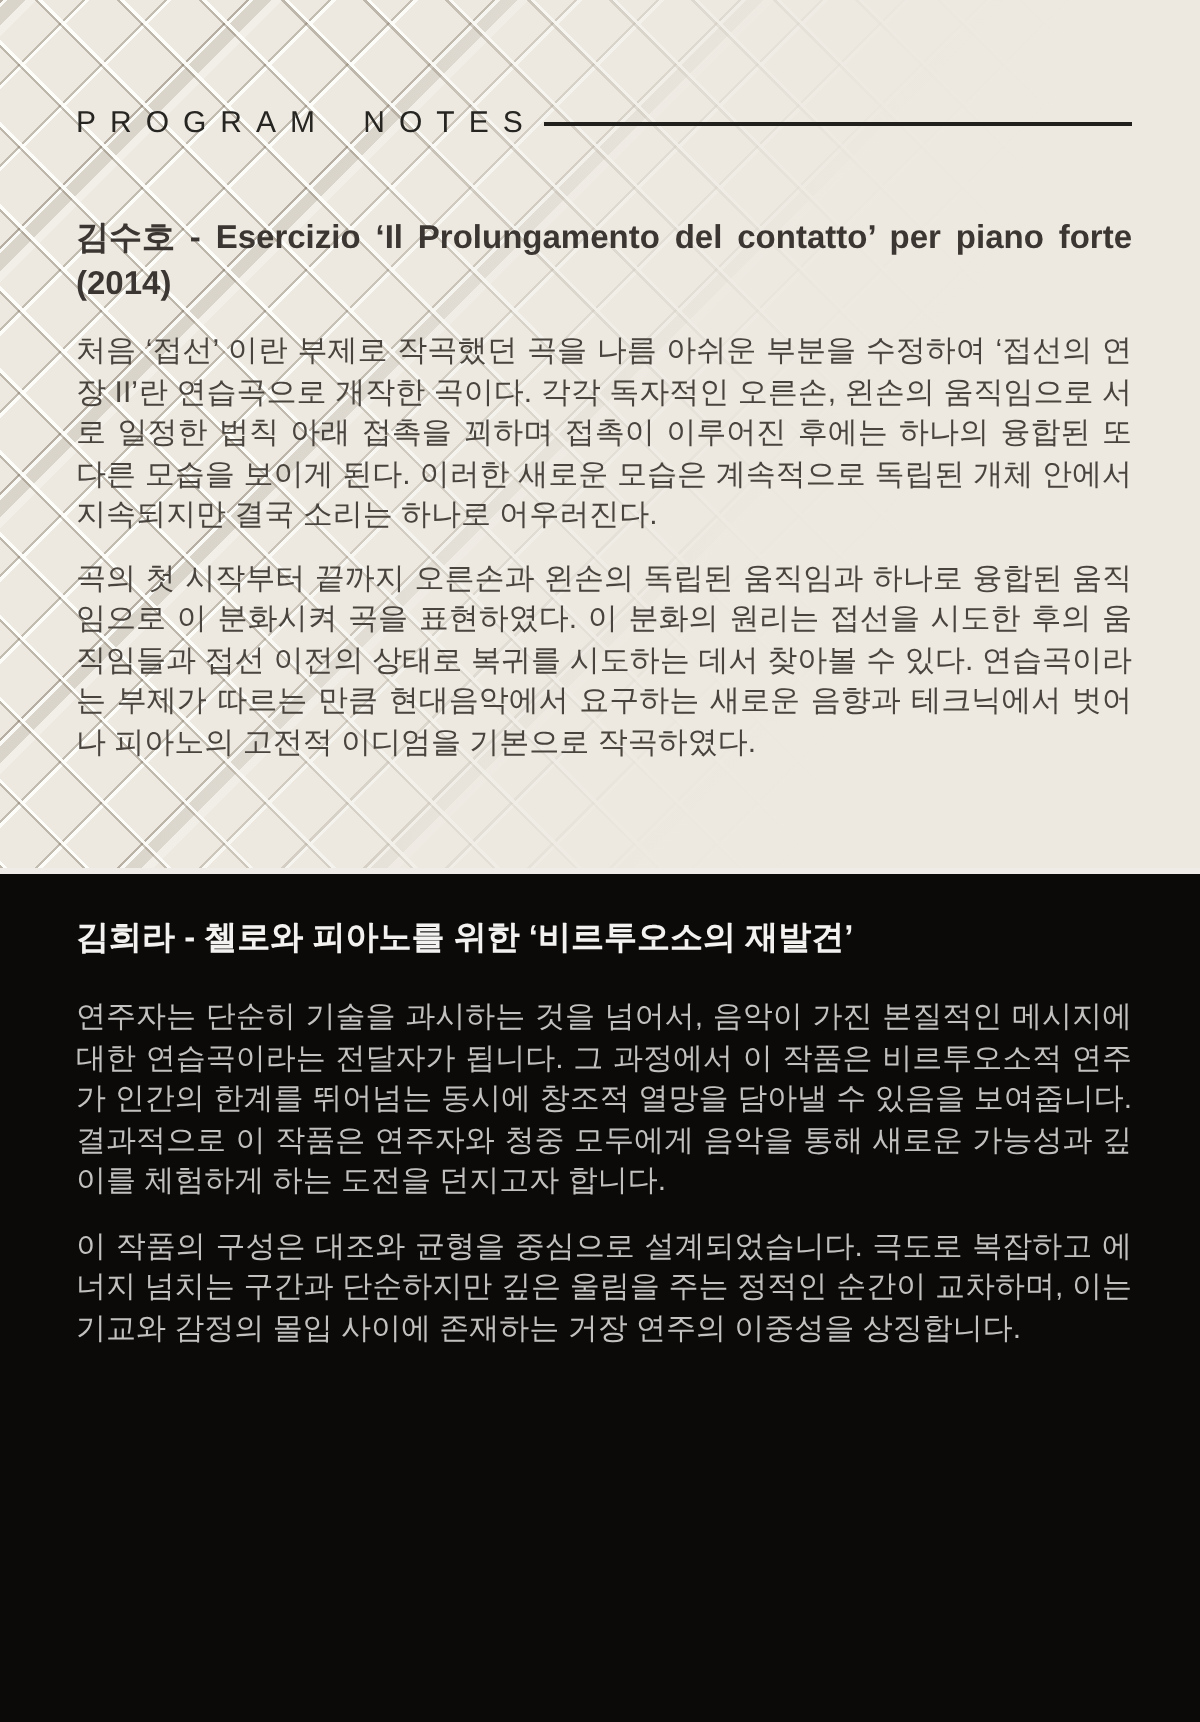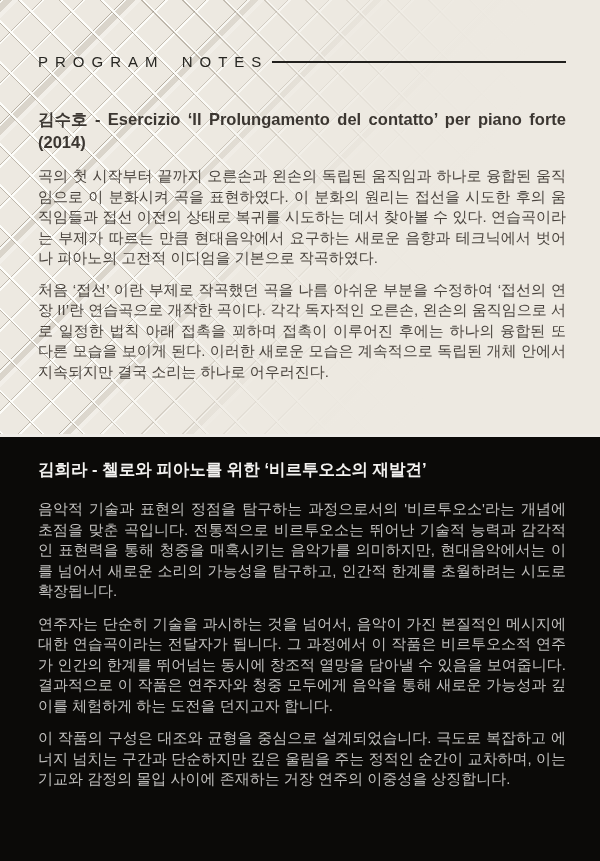--- a/index.html
+++ b/index.html
@@ -122,32 +122,31 @@
     <div class="texture-fade"></div>
 
     <div class="hero-content">
       <div class="heading-row">
         <span class="program-heading">PROGRAM NOTES</span>
         <span class="heading-rule"></span>
       </div>
 
       <h2 class="work-title">김수호 - Esercizio ‘Il Prolungamento del contatto’ per piano forte (2014)</h2>
 
+      <p class="body-para">처음 ‘접선’ 이란 부제로 작곡했던 곡을 나름 아쉬운 부분을 수정하여 ‘접선의 연장 II’란 연습곡으로 개작한 곡이다. 각각 독자적인 오른손, 왼손의 움직임으로 서로 일정한 법칙 아래 접촉을 꾀하며 접촉이 이루어진 후에는 하나의 융합된 또 다른 모습을 보이게 된다. 이러한 새로운 모습은 계속적으로 독립된 개체 안에서 지속되지만 결국 소리는 하나로 어우러진다.</p>
+
       <p class="body-para">곡의 첫 시작부터 끝까지 오른손과 왼손의 독립된 움직임과 하나로 융합된 움직임으로 이 분화시켜 곡을 표현하였다. 이 분화의 원리는 접선을 시도한 후의 움직임들과 접선 이전의 상태로 복귀를 시도하는 데서 찾아볼 수 있다. 연습곡이라는 부제가 따르는 만큼 현대음악에서 요구하는 새로운 음향과 테크닉에서 벗어나 피아노의 고전적 이디엄을 기본으로 작곡하였다.</p>
-
-      <p class="body-para">처음 ‘접선’ 이란 부제로 작곡했던 곡을 나름 아쉬운 부분을 수정하여 ‘접선의 연장 II’란 연습곡으로 개작한 곡이다. 각각 독자적인 오른손, 왼손의 움직임으로 서로 일정한 법칙 아래 접촉을 꾀하며 접촉이 이루어진 후에는 하나의 융합된 또 다른 모습을 보이게 된다. 이러한 새로운 모습은 계속적으로 독립된 개체 안에서 지속되지만 결국 소리는 하나로 어우러진다.</p>
     </div>
   </section>
 
   <div class="section-divider"></div>
 
   <section class="dark">
     <h2 class="work-title">김희라 - 첼로와 피아노를 위한 ‘비르투오소의 재발견’</h2>
 
-    <p class="body-para">음악적 기술과 표현의 정점을 탐구하는 과정으로서의 '비르투오소'라는 개념에 초점을 맞춘 곡입니다. 전통적으로 비르투오소는 뛰어난 기술적 능력과 감각적인 표현력을 통해 청중을 매혹시키는 음악가를 의미하지만, 현대음악에서는 이를 넘어서 새로운 소리의 가능성을 탐구하고, 인간적 한계를 초월하려는 시도로 확장됩니다.</p>
 
 
     <p class="body-para">연주자는 단순히 기술을 과시하는 것을 넘어서, 음악이 가진 본질적인 메시지에 대한 연습곡이라는 전달자가 됩니다. 그 과정에서 이 작품은 비르투오소적 연주가 인간의 한계를 뛰어넘는 동시에 창조적 열망을 담아낼 수 있음을 보여줍니다. 결과적으로 이 작품은 연주자와 청중 모두에게 음악을 통해 새로운 가능성과 깊이를 체험하게 하는 도전을 던지고자 합니다.</p>
 
     <p class="body-para">이 작품의 구성은 대조와 균형을 중심으로 설계되었습니다. 극도로 복잡하고 에너지 넘치는 구간과 단순하지만 깊은 울림을 주는 정적인 순간이 교차하며, 이는 기교와 감정의 몰입 사이에 존재하는 거장 연주의 이중성을 상징합니다.</p>
   </section>
 
 </div>
 
 </body></html>

